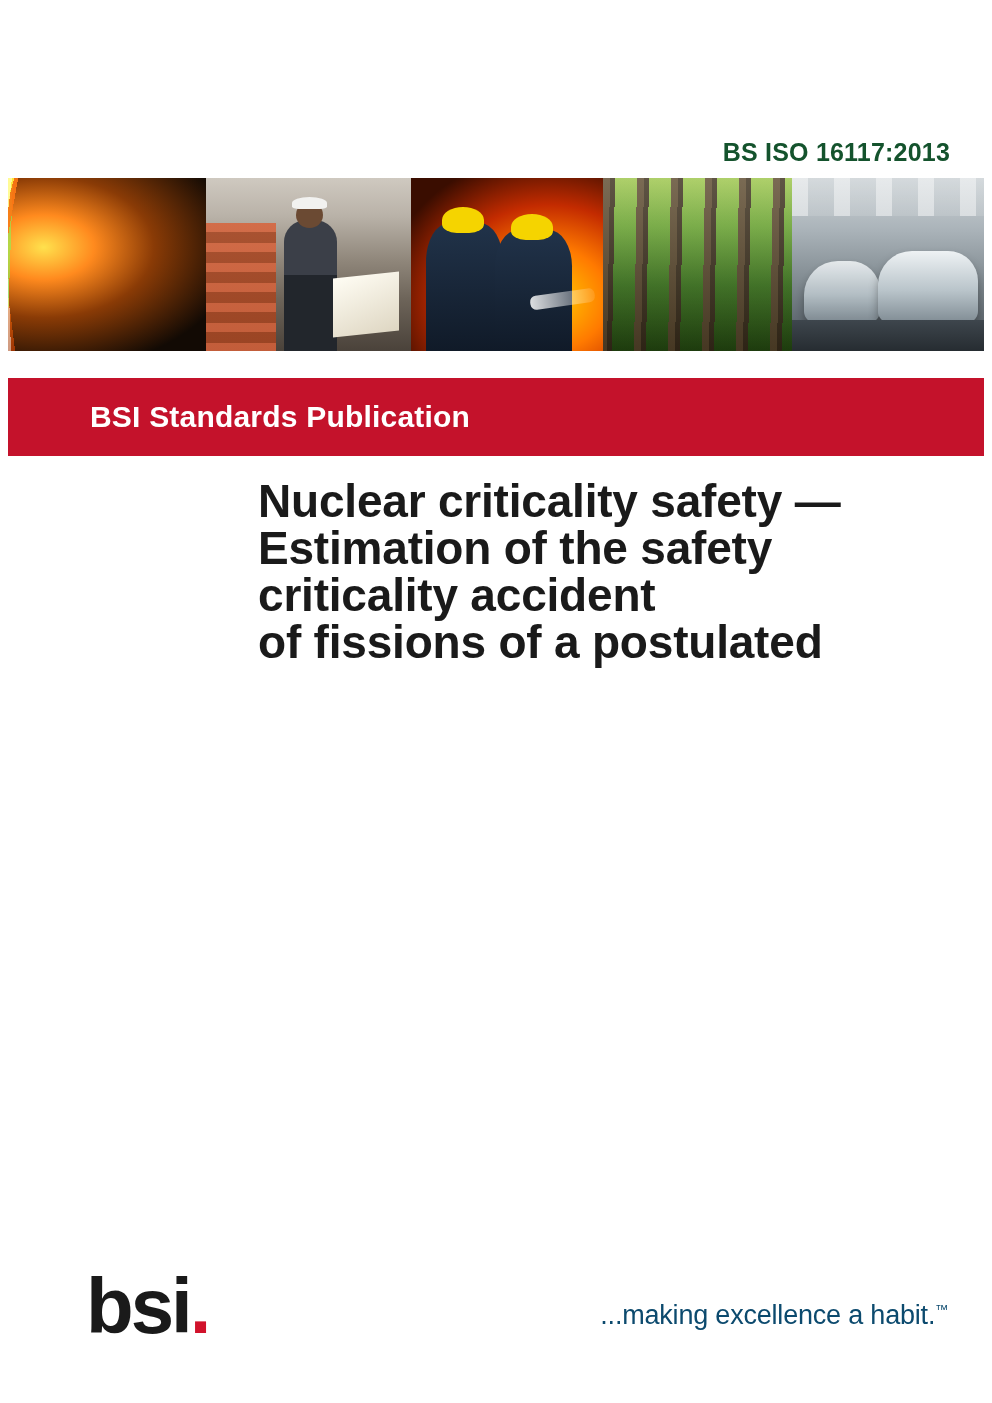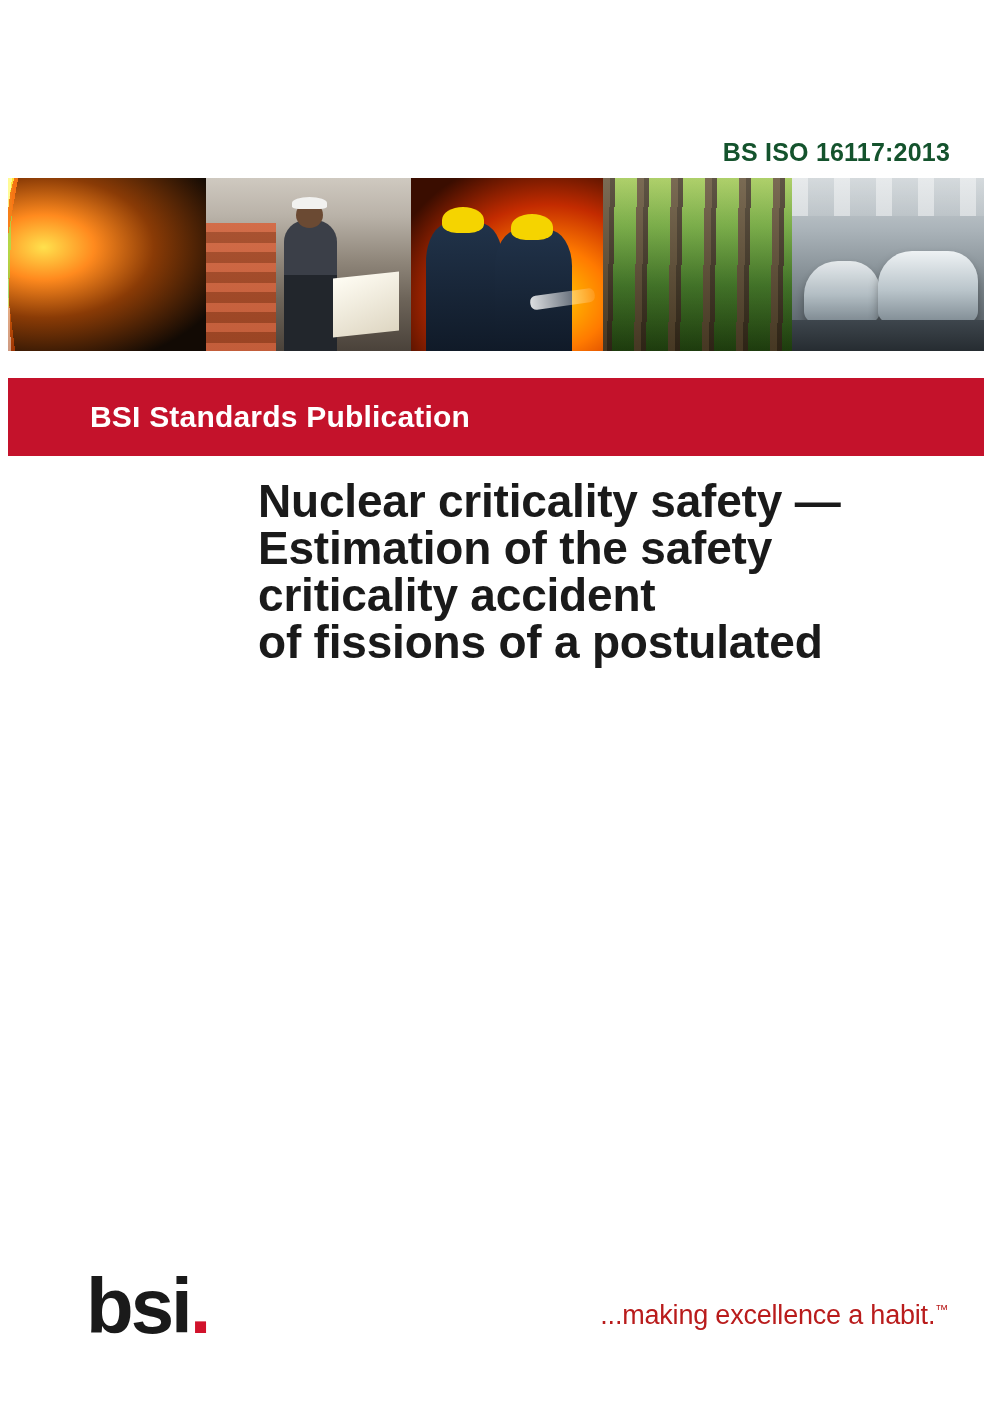--- a/index.html
+++ b/index.html
@@ -238,21 +238,21 @@
     color: #1a1a1a;
     letter-spacing: -3px;
   }
   .logo .dot { color: #d1122b; }
 
   .tagline {
     position: absolute;
     right: 44px;
     bottom: 72px;
     font-size: 27px;
-    color: #b91c1c;
+    color: #0c4a6e;
     font-weight: 500;
     letter-spacing: -0.2px;
   }
   .tagline .tm {
     font-size: 13px;
     vertical-align: super;
   }
 </style>
 </head>
 <body>

